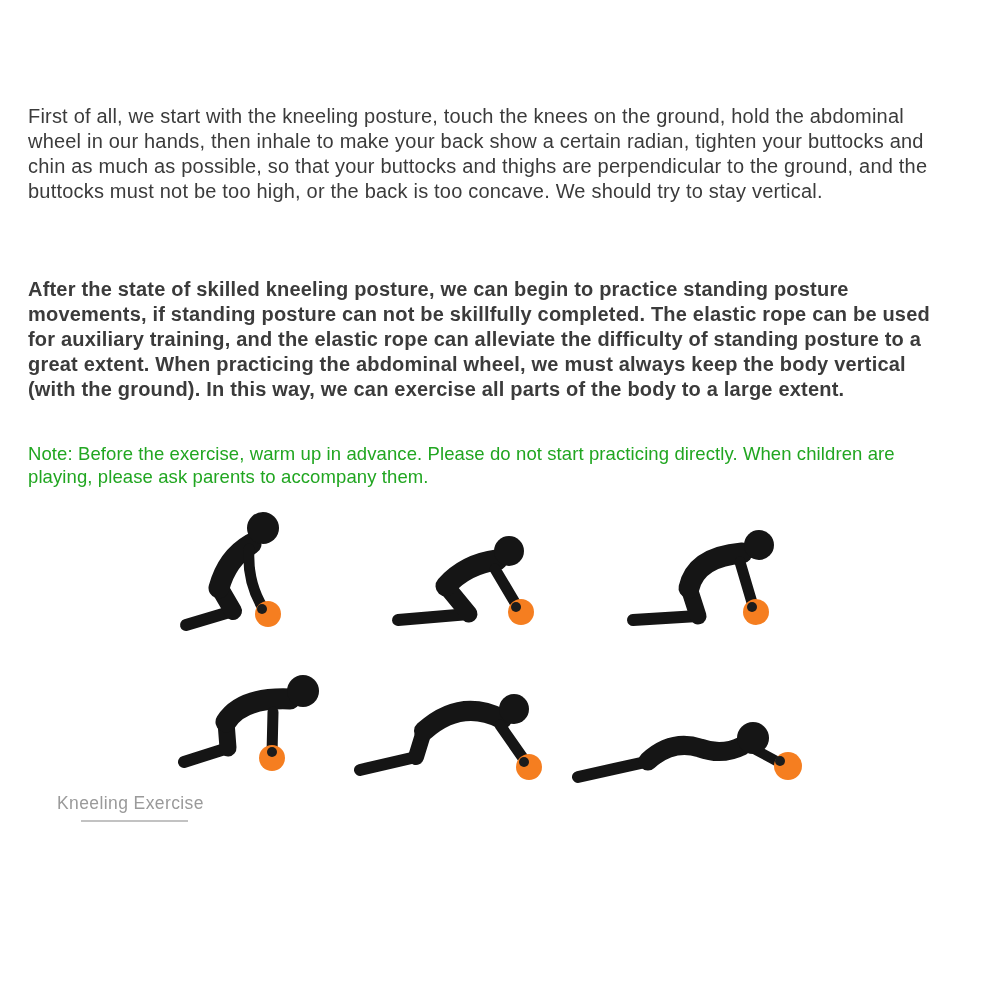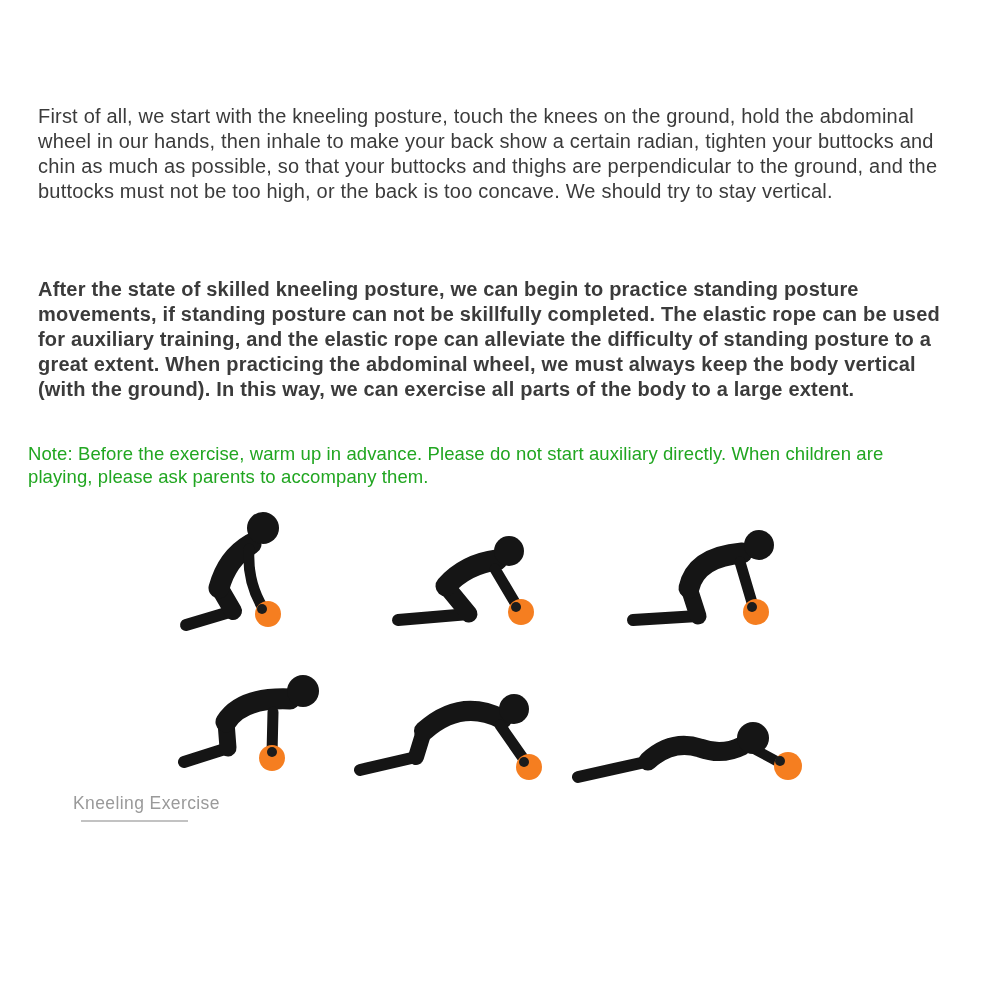--- a/index.html
+++ b/index.html
@@ -22,21 +22,20 @@
   }
   .page{position:absolute;inset:0;width:1000px;height:1000px;background:var(--page-bg);}
   .para{
     position:absolute;
     left:28px;
     width:908px;
     font-size:20px;
     line-height:25px;
     letter-spacing:0.2px;
     color:var(--body-text);
-    margin-left:10px;
   }
   .para-1{top:104px;}
   .para-2{top:277px;font-weight:bold;}
   .note{
     position:absolute;
     left:28px;
     top:442px;
     width:920px;
     font-size:18.5px;
     line-height:23px;
@@ -54,41 +53,40 @@
   .sil-fill{fill:var(--figure-black);stroke:none;}
   .wheel{fill:var(--wheel-orange);stroke:none;}
   .hub{fill:var(--wheel-hub);stroke:none;}
   .caption{
     position:absolute;
     left:57px;
     top:793px;
     font-size:17.5px;
     letter-spacing:0.4px;
     color:var(--caption-gray);
-    margin-left:16px;
   }
   .caption-underline{
     position:absolute;
     left:81px;
     top:820px;
     width:107px;
     height:2px;
     background:var(--underline-gray);
   }
 </style>
 </head>
 <body>
 
 <div class="page">
 
   <p class="para para-1">First of all, we start with the kneeling posture, touch the knees on the ground, hold the abdominal wheel in our hands, then inhale to make your back show a certain radian, tighten your buttocks and chin as much as possible, so that your buttocks and thighs are perpendicular to the ground, and the buttocks must not be too high, or the back is too concave. We should try to stay vertical.</p>
 
   <p class="para para-2">After the state of skilled kneeling posture, we can begin to practice standing posture movements, if standing posture can not be skillfully completed. The elastic rope can be used for auxiliary training, and the elastic rope can alleviate the difficulty of standing posture to a great extent. When practicing the abdominal wheel, we must always keep the body vertical (with the ground). In this way, we can exercise all parts of the body to a large extent.</p>
 
-  <p class="note">Note: Before the exercise, warm up in advance. Please do not start auxiliary directly. When children are playing, please ask parents to accompany them.</p>
+  <p class="note">Note: Before the exercise, warm up in advance. Please do not start practicing directly. When children are playing, please ask parents to accompany them.</p>
 
   <svg class="diagram" viewBox="0 0 1000 330" xmlns="http://www.w3.org/2000/svg">
 
     <g>
       <path class="sil" d="M 186 125 L 233 111" stroke-width="12"></path>
       <path class="sil" d="M 233 111 L 219 87" stroke-width="18"></path>
       <path class="sil" d="M 219 88 Q 227 58 251 44" stroke-width="21"></path>
       <path class="sil" d="M 249 49 Q 247 82 263 108" stroke-width="11"></path>
       <circle class="sil-fill" cx="263" cy="28" r="16"></circle>
       <circle class="wheel" cx="268" cy="114" r="13"></circle>

